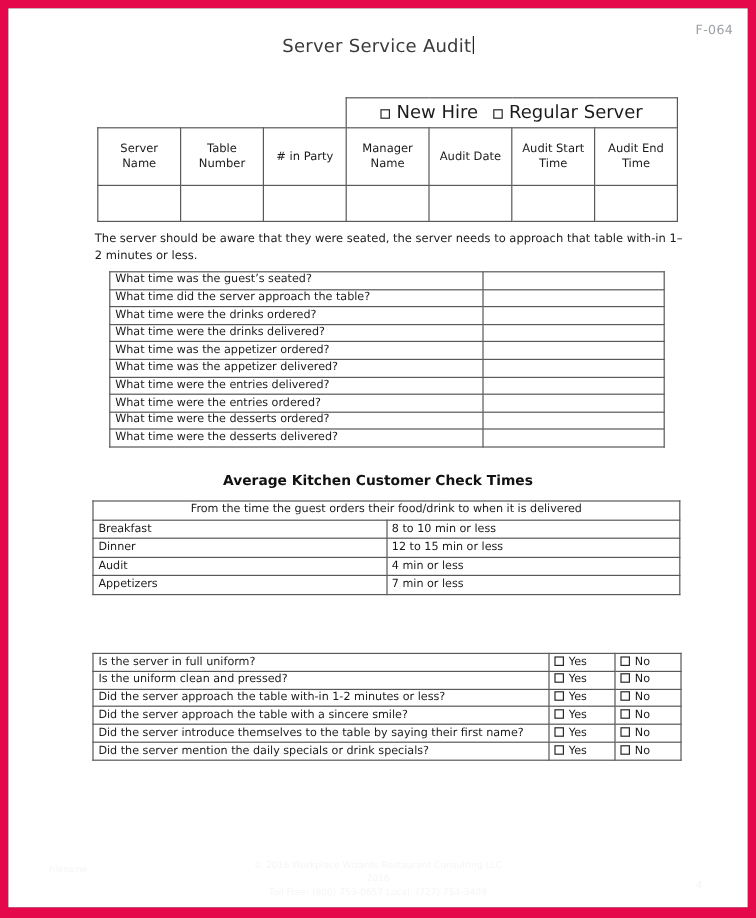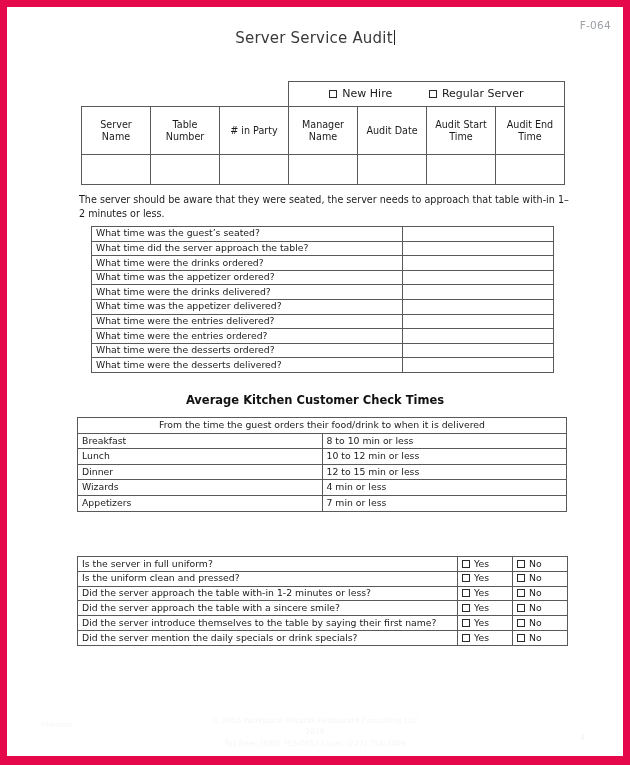--- a/index.html
+++ b/index.html
@@ -93,21 +93,21 @@
   #id-table .blank-row td { height: 30px; }
   .chk {
     display: inline-block;
     width: 8px;
     height: 8px;
     border: 1px solid #2a2a2a;
     margin-right: 5px;
     vertical-align: -1px;
     background: #fff;
   }
-  .chkline { font-size: 11px; white-space: nowrap; }
+  .chkline { font-size: 15px; white-space: nowrap; }
   #id-table .type-cell { height: 25px; }
   .type-inner {
     display: flex;
     justify-content: space-around;
     align-items: center;
     padding: 0 18px;
   }
 
   
   .intro {
@@ -138,21 +138,21 @@
     color: #111;
   }
   #kitchen-wrap { position: absolute; left: 70px; top: 410px; }
   #kitchen-table { width: 490px; padding-left: 19px; }
   #kitchen-table td { height: 15.6px; }
   #kitchen-table .kt-head { text-align: center; }
   #kitchen-table td.k-label { width: 243px; }
   #kitchen-table td.k-value { width: 247px; }
 
   
-  #yn-wrap { position: absolute; left: 70px; top: 537px; margin-top: 12px; }
+  #yn-wrap { position: absolute; left: 70px; top: 537px; }
   #yn-table { width: 490px; }
   #yn-table td { height: 14.8px; }
   #yn-table td.yn-q { width: 380px; text-align: left; }
   #yn-table td.yn-o { width: 55px; white-space: nowrap; }
   #yn-table td.yn-o .chk { margin-right: 4px; }
 
   
   .footer {
     position: absolute;
     left: 0; width: 100%;
@@ -234,25 +234,25 @@
             </tr>
             <tr>
               <td class="q">What time did the server approach the table?</td>
               <td class="a"></td>
             </tr>
             <tr>
               <td class="q">What time were the drinks ordered?</td>
               <td class="a"></td>
             </tr>
             <tr>
+              <td class="q">What time were the drinks delivered?</td>
+              <td class="a"></td>
+            </tr>
+            <tr>
               <td class="q">What time was the appetizer ordered?</td>
-              <td class="a"></td>
-            </tr>
-            <tr>
-              <td class="q">What time were the drinks delivered?</td>
               <td class="a"></td>
             </tr>
             <tr>
               <td class="q">What time was the appetizer delivered?</td>
               <td class="a"></td>
             </tr>
             <tr>
               <td class="q">What time were the entries delivered?</td>
               <td class="a"></td>
             </tr>
@@ -277,29 +277,25 @@
       <table id="kitchen-table">
         <tbody>
             <tr>
           <td class="kt-head" colspan="2">From the time the guest orders their food/drink to when it is delivered</td>
         </tr>
         <tr>
               <td class="k-label">Breakfast</td>
               <td class="k-value">8 to 10  min or less</td>
             </tr>
             <tr>
-              <td class="k-label">Lunch</td>
-              <td class="k-value">10 to 12  min or less</td>
-            </tr>
-            <tr>
               <td class="k-label">Dinner</td>
               <td class="k-value">12 to 15  min or less</td>
             </tr>
             <tr>
-              <td class="k-label">Wizards</td>
+              <td class="k-label">Audit</td>
               <td class="k-value">4  min or less</td>
             </tr>
             <tr>
               <td class="k-label">Appetizers</td>
               <td class="k-value">7 min or less</td>
             </tr>
           </tbody>
           <tbody></tbody>
       </table>
     </div>

